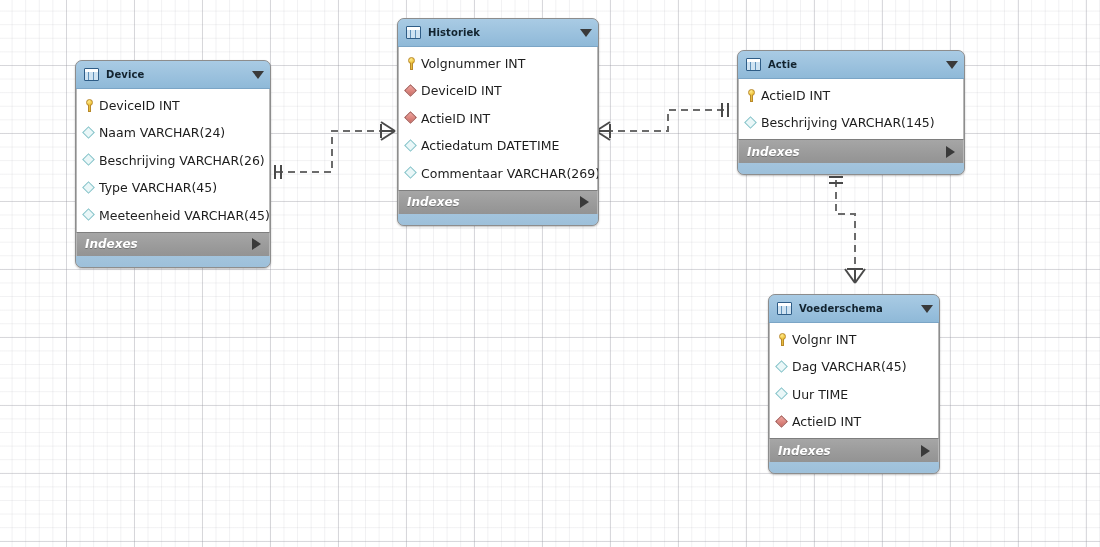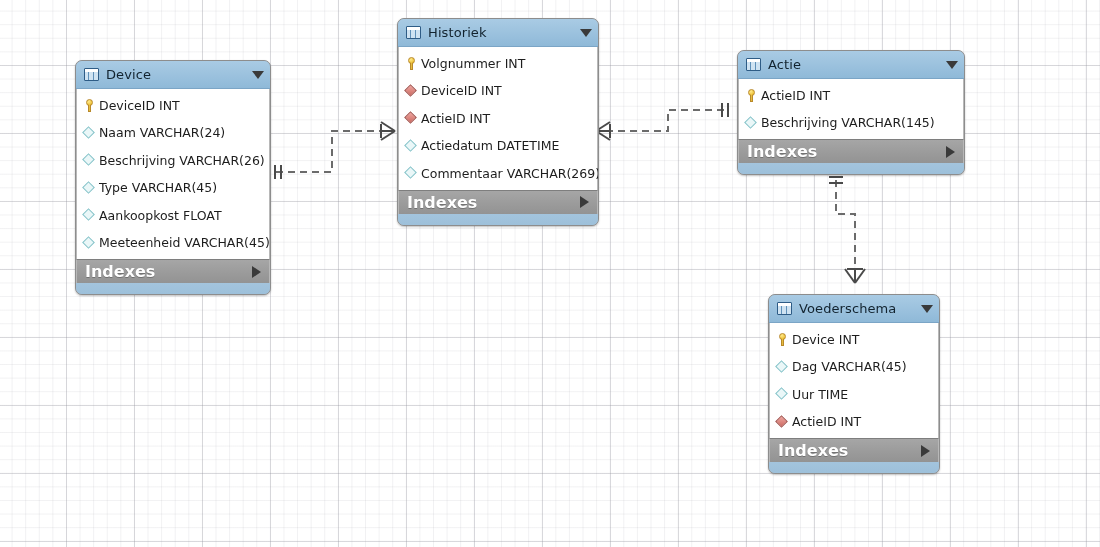--- a/index.html
+++ b/index.html
@@ -65,22 +65,22 @@
   .tbl-icon::before, .tbl-icon::after {
     content: "";
     position: absolute;
     top: 3px; bottom: 0;
     width: 1px;
     background: #5f90b8;
   }
   .tbl-icon::before { left: 3px; }
   .tbl-icon::after  { left: 8px; }
   .tbl-title {
-    font-size: 13px;
-    font-weight: normal;
+    font-size: 10px;
+    font-weight: bold;
     color: #12232f;
     white-space: nowrap;
     letter-spacing: 0.1px;
   }
   .tbl-caret {
     margin-left: auto;
     width: 0; height: 0;
     border-left: 6px solid transparent;
     border-right: 6px solid transparent;
     border-top: 8px solid #3a3a3a;
@@ -162,24 +162,25 @@
     box-sizing: border-box;
     background: linear-gradient(to bottom, #a6a6a6 0%, #9b9b9b 55%, #939393 100%);
     border-top: 1px solid #7e7e7e;
     border-left: 1px solid #b8b8b8;
     border-right: 1px solid #b8b8b8;
     display: flex;
     align-items: center;
     padding: 0 8px 0 8px;
   }
   .idx-label {
-    font-size: 16px;
+    font-size: 12px;
     font-weight: bold;
     color: #ffffff;
     text-shadow: 0 1px 0 rgba(0,0,0,0.25);
+    font-style: italic;
   }
   .idx-caret {
     margin-left: auto;
     width: 0; height: 0;
     border-top: 6px solid transparent;
     border-bottom: 6px solid transparent;
     border-left: 9px solid #3a3a3a;
   }
   .tbl-footer {
     height: 11px;
@@ -279,24 +280,20 @@
             <span class="ico ico-col"></span>
             <span class="col-label">Naam  VARCHAR(24)</span>
           </div>
           <div class="col-row">
             <span class="ico ico-col"></span>
             <span class="col-label">Beschrijving VARCHAR(26)</span>
           </div>
           <div class="col-row">
             <span class="ico ico-col"></span>
             <span class="col-label">Type VARCHAR(45)</span>
-          </div>
-          <div class="col-row">
-            <span class="ico ico-col"></span>
-            <span class="col-label">Aankoopkost FLOAT</span>
           </div>
           <div class="col-row">
             <span class="ico ico-col"></span>
             <span class="col-label">Meeteenheid VARCHAR(45)</span>
           </div>
         </div>
         <div class="tbl-indexes">
           <span class="idx-label">Indexes</span>
           <span class="idx-caret"></span>
         </div>
@@ -360,21 +357,21 @@
       </div>
       <div class="table-box" style="left: 768px; top: 294px; width: 172px;">
         <div class="tbl-header">
           <span class="tbl-icon"></span>
           <span class="tbl-title">Voederschema</span>
           <span class="tbl-caret"></span>
         </div>
         <div class="tbl-columns">
           <div class="col-row">
             <span class="ico ico-pk"></span>
-            <span class="col-label">Device INT</span>
+            <span class="col-label">Volgnr INT</span>
           </div>
           <div class="col-row">
             <span class="ico ico-col"></span>
             <span class="col-label">Dag VARCHAR(45)</span>
           </div>
           <div class="col-row">
             <span class="ico ico-col"></span>
             <span class="col-label">Uur TIME</span>
           </div>
           <div class="col-row">

